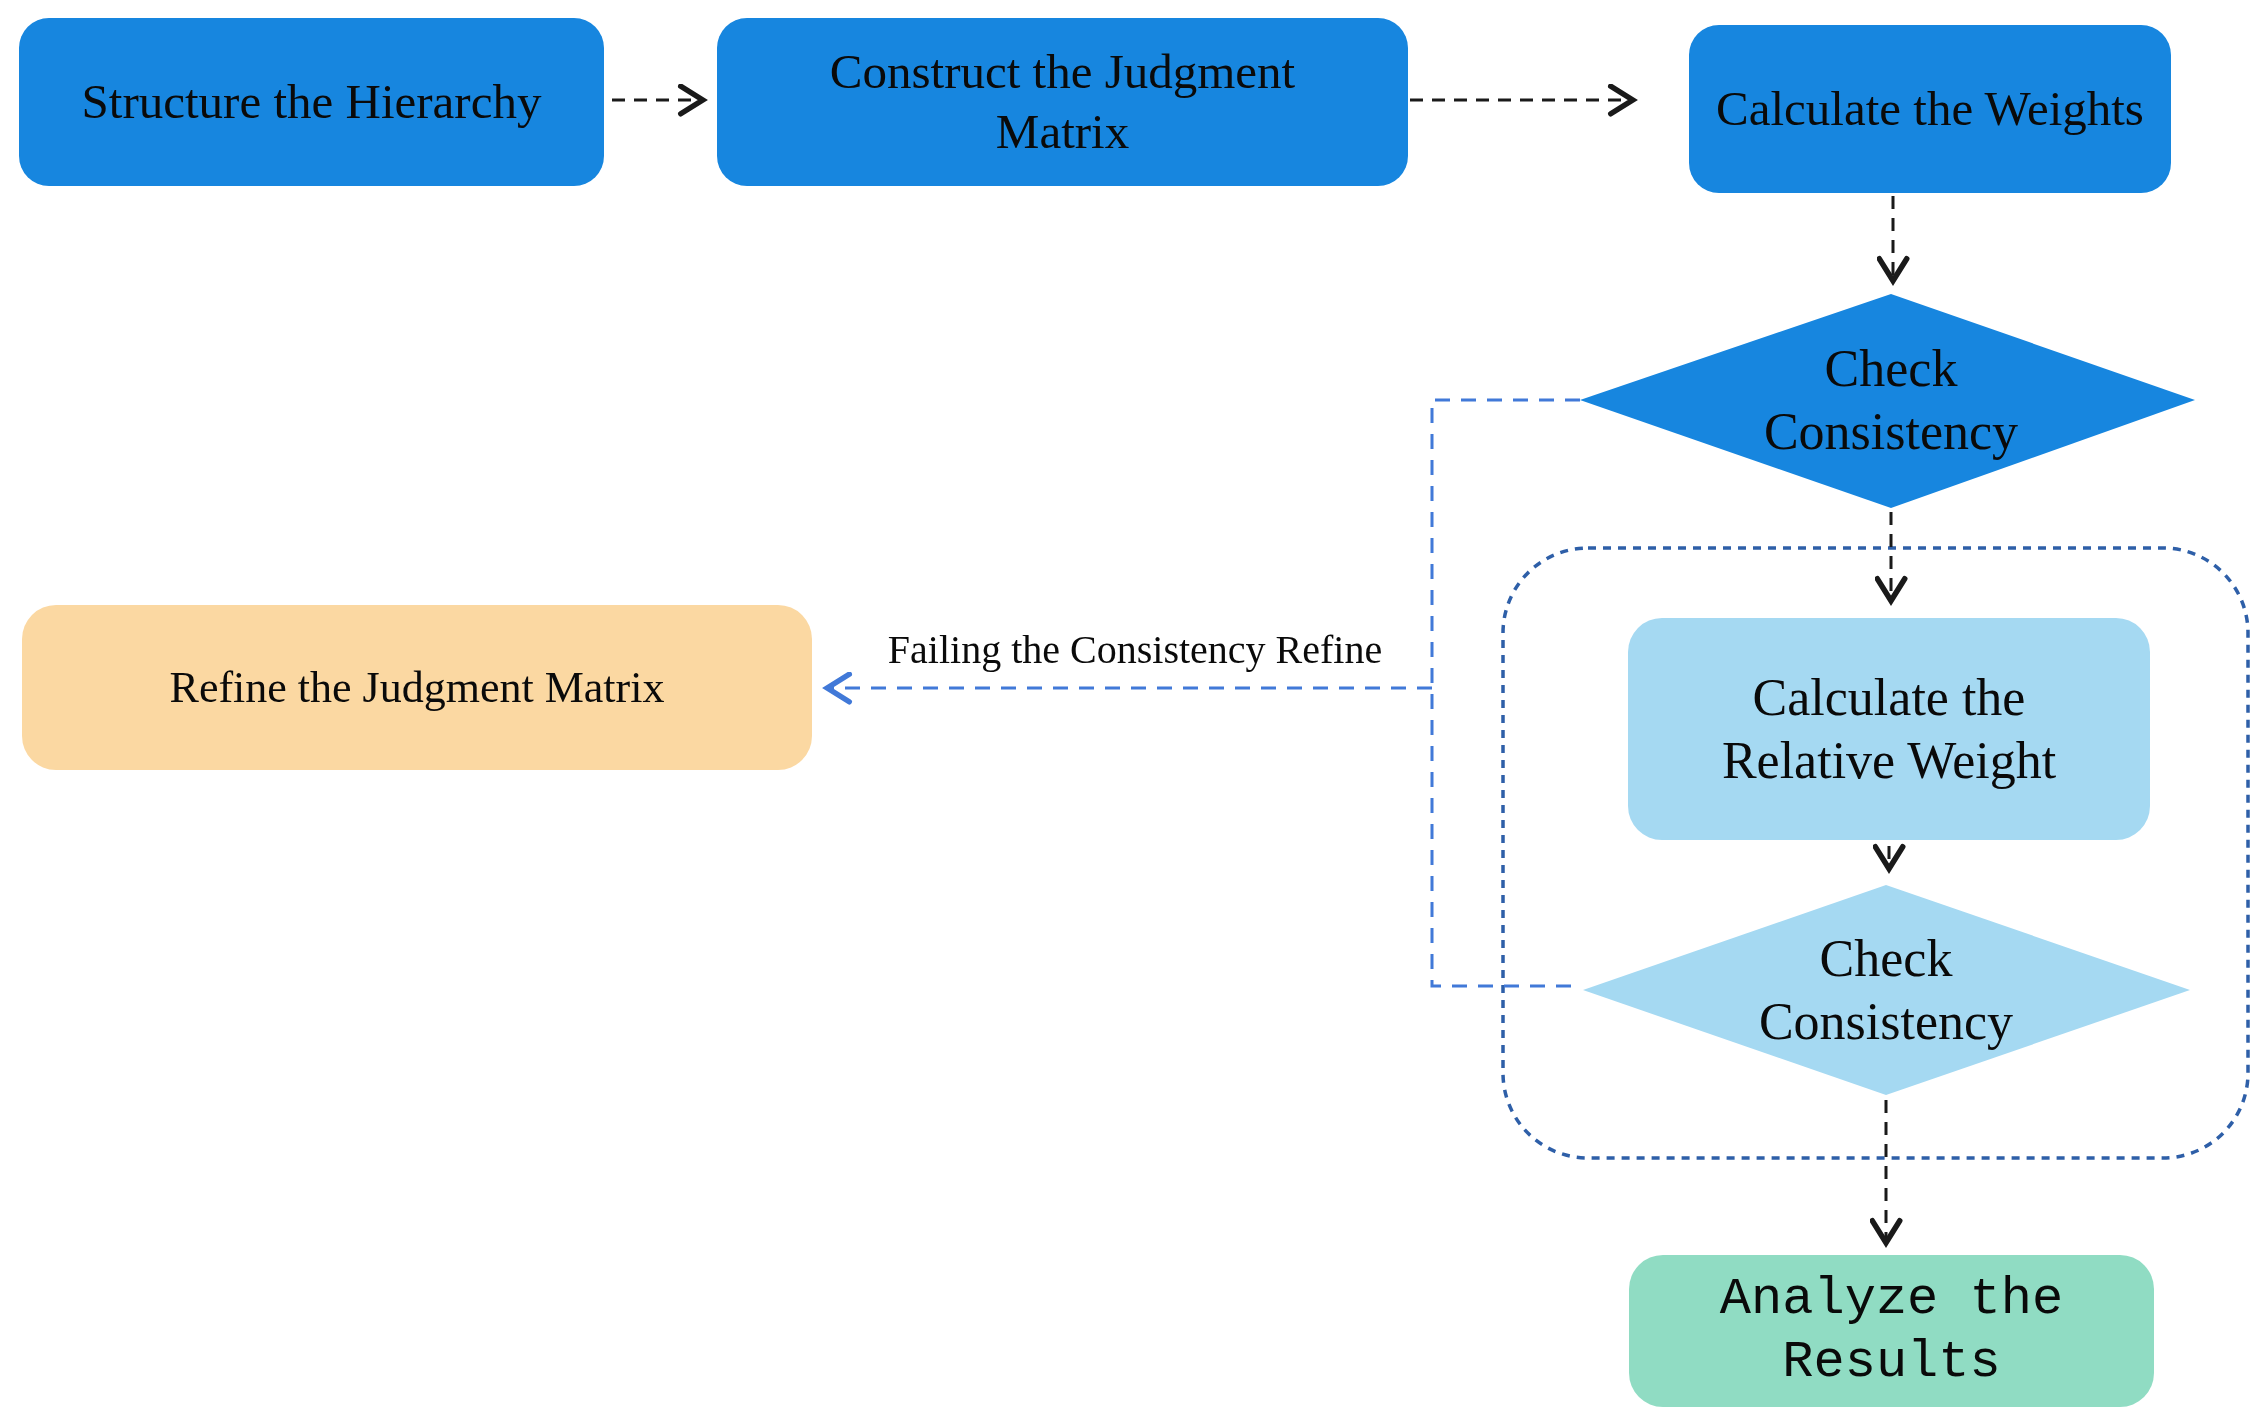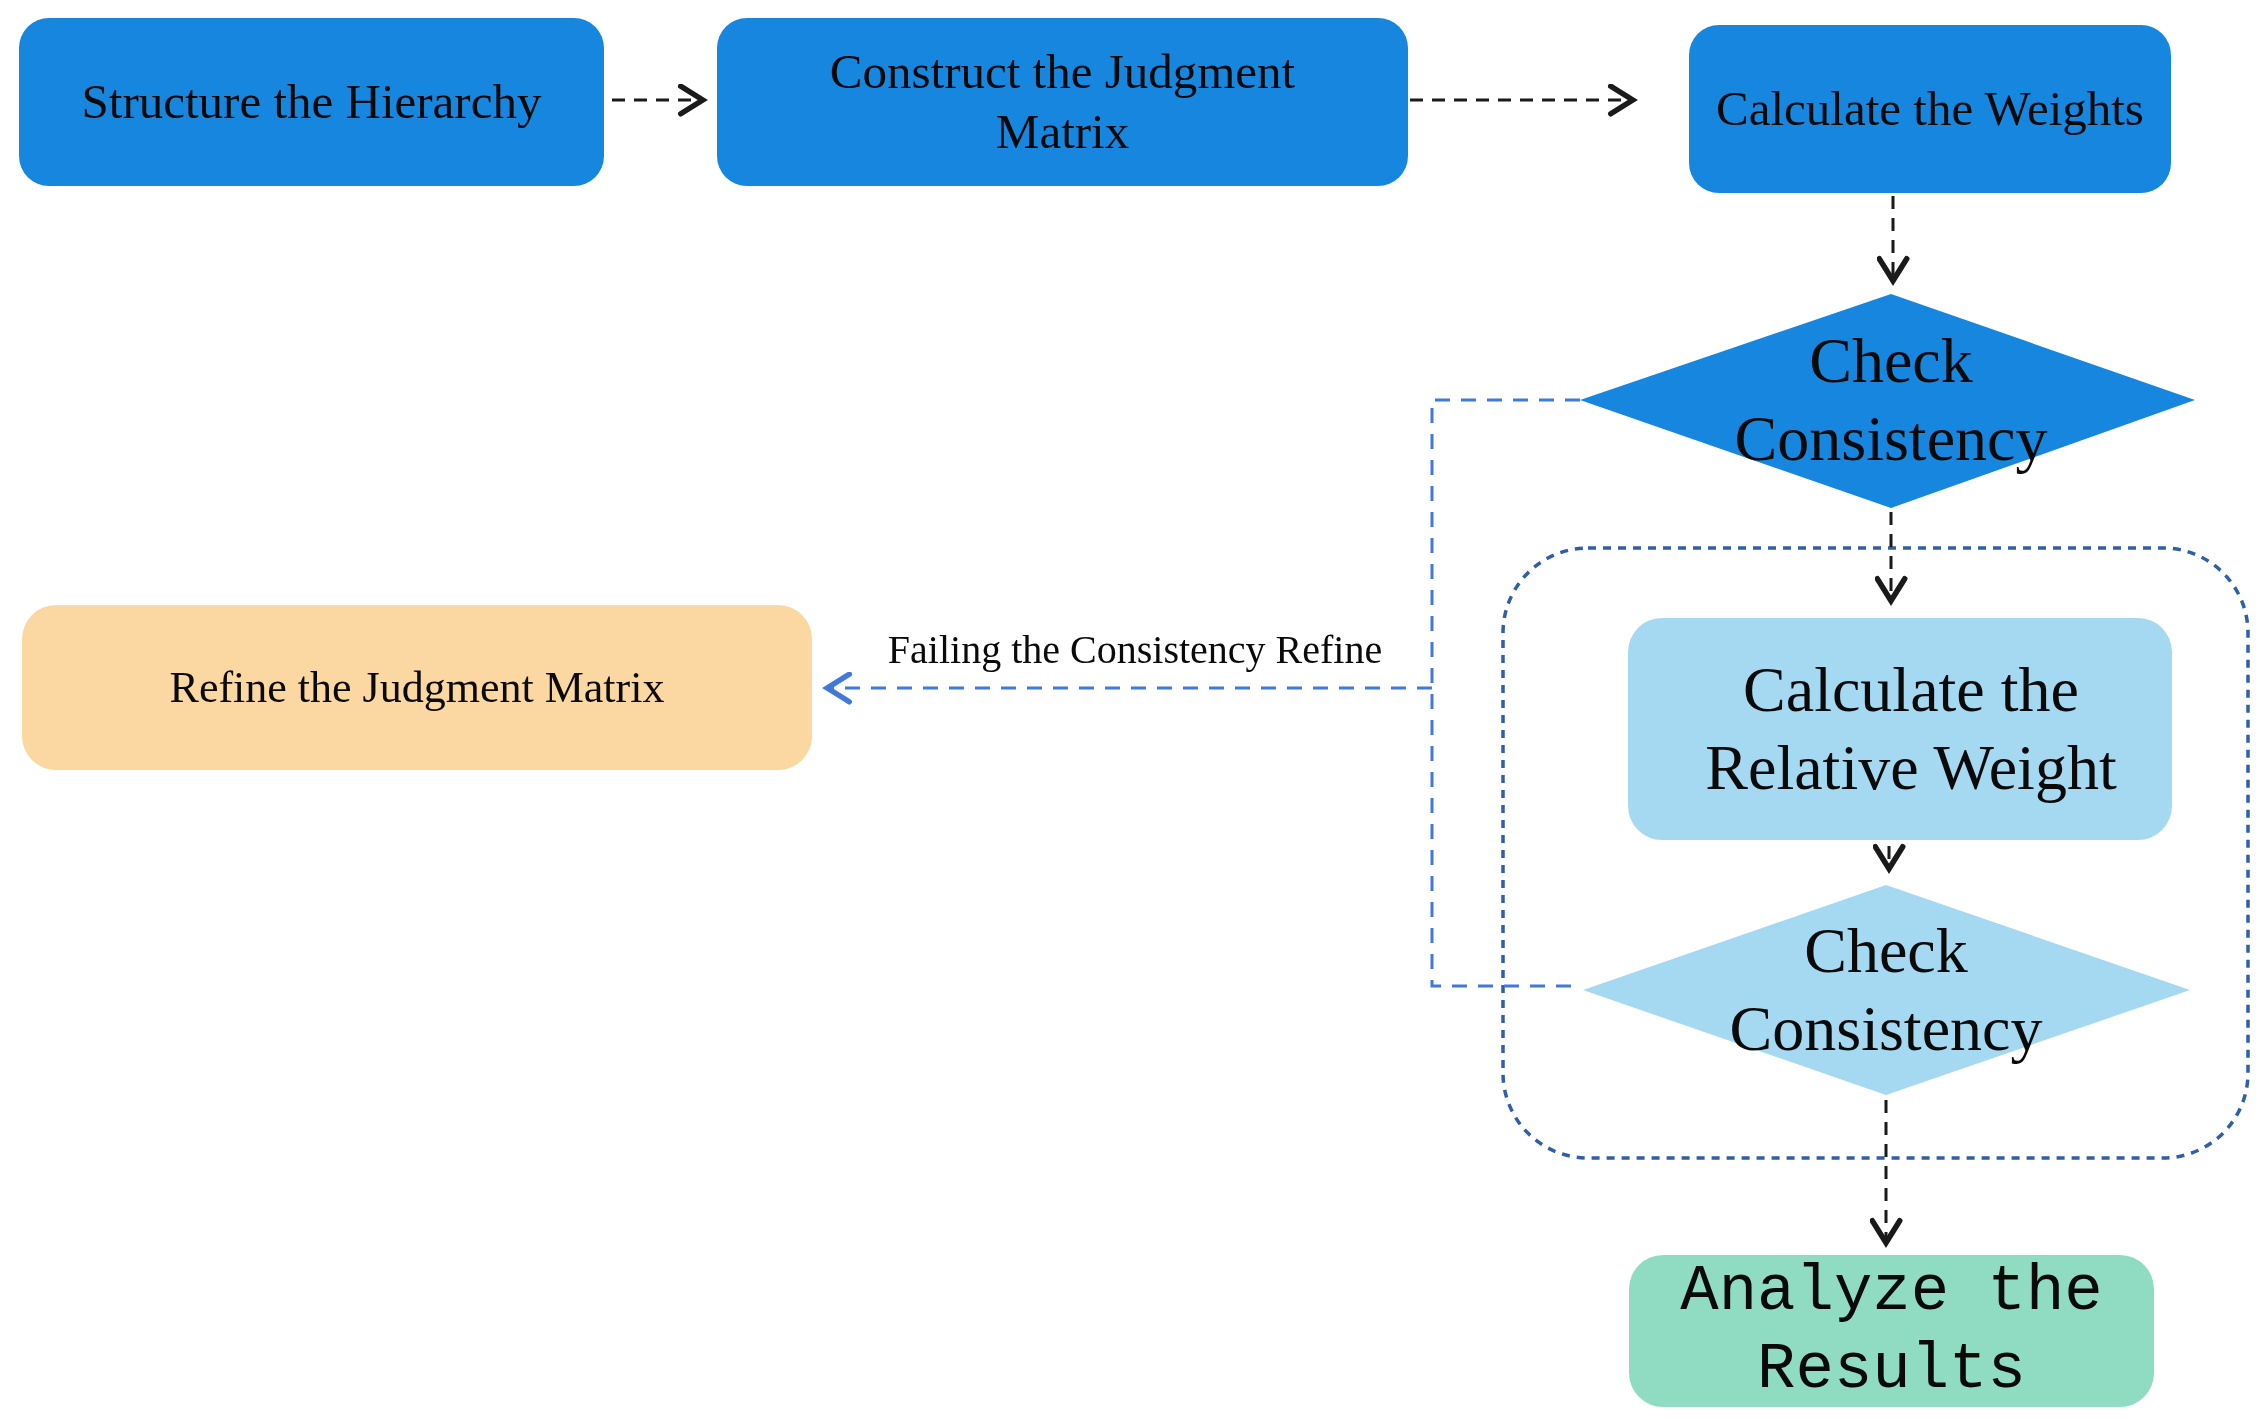--- a/index.html
+++ b/index.html
@@ -31,25 +31,25 @@
   .mk-blue{stroke:var(--connector-blue);}
   .node{
     position:absolute;
     display:flex;flex-direction:column;align-items:center;justify-content:center;
     text-align:center;
     color:var(--text-black);
     line-height:1.22;
   }
   .rect-node{border-radius:30px;}
   .fill-dark{background:var(--primary-blue);}
-  .fill-light{background:var(--light-blue);padding-left:22px;}
+  .fill-light{background:var(--light-blue);}
   .fill-orange{background:var(--accent-orange);}
   .fill-green{background:var(--accent-green);}
   .diamond-label{background:transparent;}
-  .f48{font-size:64px;}
+  .f48{font-size:52px;}
   .f49{font-size:49px;}
   .f52{font-size:44px;}
   .edge-label{
     position:absolute;
     text-align:center;
     font-size:40px;
     color:var(--text-black);
   }
 </style>
 </head>

